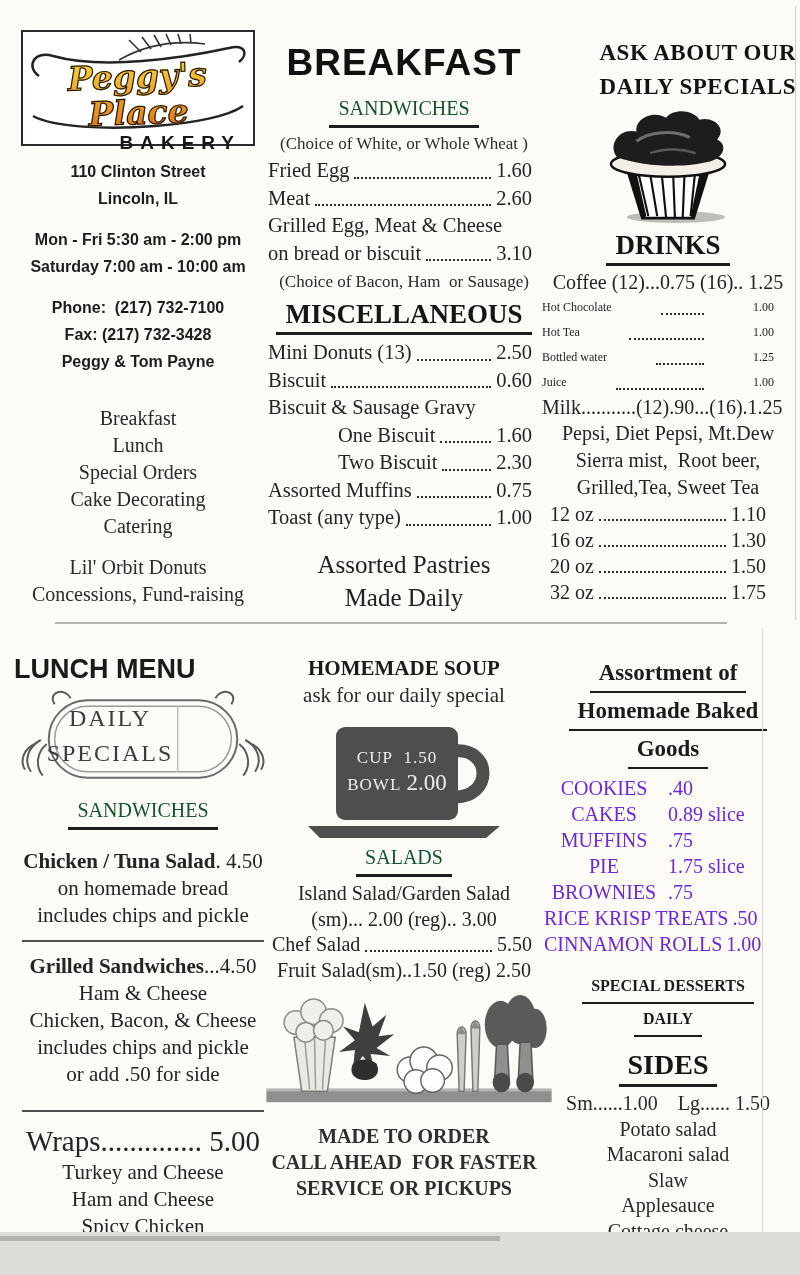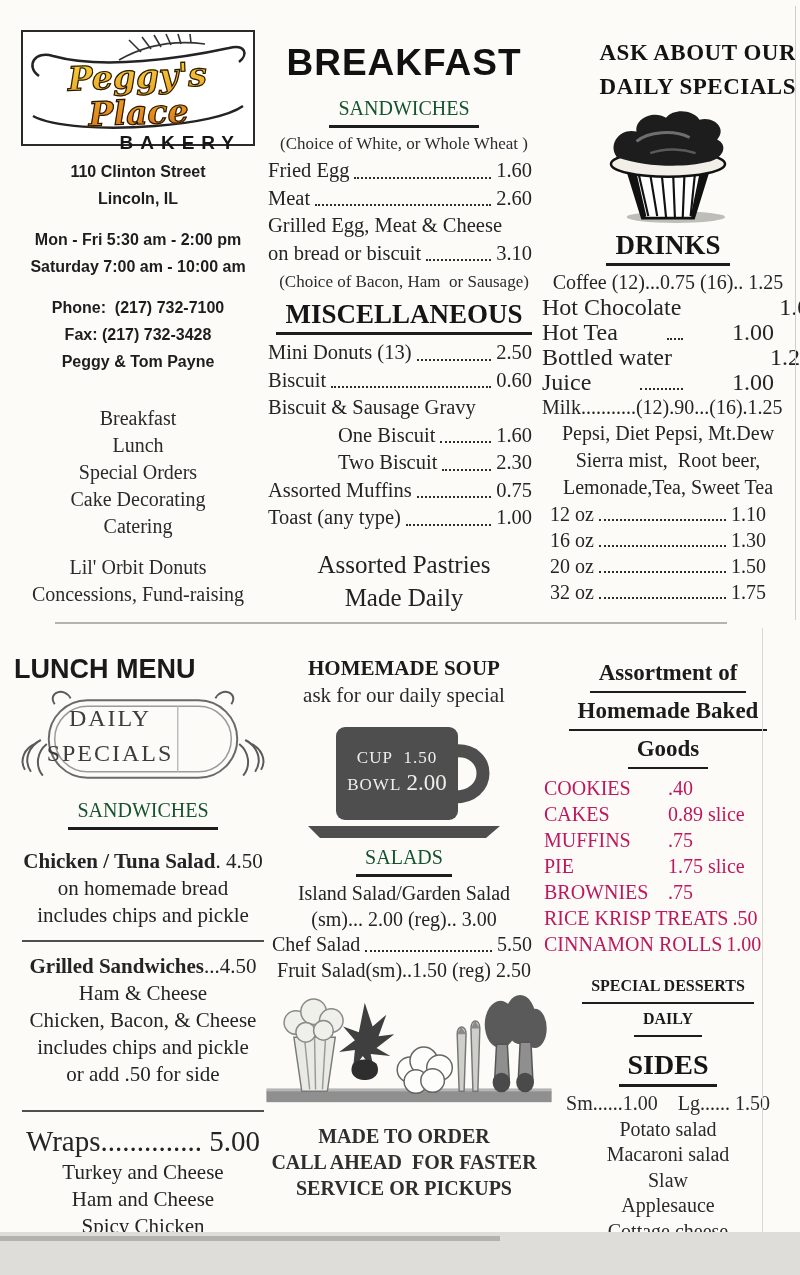--- a/index.html
+++ b/index.html
@@ -51,21 +51,21 @@
   .lr .dots{flex:1;margin:0 5px 6px 5px;border-bottom:2px dotted #2d2d2d;}
   .lr .lbl,.lr .prc{white-space:pre;}
   .mid-lr{padding-left:4px;padding-right:12px;}
   .mid-lr.ind .lbl{padding-left:70px;}
   .plain20{font-size:20.5px;line-height:27.5px;padding-left:4px;color:#242424;}
   .past{font-size:25px;line-height:33px;text-align:center;color:#222;}
 
   .sp-head{font-size:23px;line-height:34px;font-weight:bold;letter-spacing:.5px;
            text-align:right;color:#131313;}
   .dr-line{font-size:20px;line-height:25px;text-align:center;color:#242424;}
-  .dr-lr{font-size:24px;line-height:25px;padding-left:2px;padding-right:22px;gap:44px;}
+  .dr-lr{font-size:12px;line-height:25px;padding-left:2px;padding-right:22px;gap:44px;}
   .dr-lr .dots{margin-bottom:5px;}
   .soda{font-size:20px;line-height:27px;text-align:center;color:#242424;}
   .sz-lr{font-size:20px;line-height:26px;padding-left:10px;padding-right:30px;}
 
   
   .h-lunch{font-size:27px;line-height:34px;font-weight:bold;color:#1a1a1a;text-align:left;}
   .platter{position:relative;width:248px;height:104px;margin:2px auto 0;}
   .platter-text{position:absolute;left:16px;top:13px;width:150px;text-align:center;
                 font-size:24px;line-height:35px;letter-spacing:2px;color:#3d3d3d;}
   .lu20{font-size:21px;line-height:27px;color:#242424;}
@@ -78,21 +78,21 @@
   .mug-wrap{position:relative;width:220px;height:120px;margin:12px auto 0;}
   .mug-text{position:absolute;left:46px;top:24px;width:114px;text-align:center;
             color:#f1efec;font-size:17px;line-height:25px;letter-spacing:1px;}
   .mug-text .big{font-size:23px;letter-spacing:0;}
   .sa-line{font-size:20px;line-height:25.5px;color:#242424;}
   .sa-lr{font-size:20px;line-height:25.5px;padding-left:6px;padding-right:10px;text-align:left;}
   .mto{font-size:20px;line-height:26px;font-weight:bold;color:#2e2e2e;}
 
   
   .bk-head{font-size:23px;line-height:35px;font-weight:bold;color:#1b1b1b;}
-  .bk-row{display:flex;font-size:20px;line-height:26px;text-align:left;padding-left:4px;color:#be185d;}
+  .bk-row{display:flex;font-size:20px;line-height:26px;text-align:center;padding-left:4px;color:#6d28d9;}
   .bk-name{min-width:120px;white-space:pre;}
   .bk-price{padding-left:4px;white-space:pre;}
   .sd-head{font-size:16px;line-height:30px;font-weight:bold;color:#1b1b1b;}
   .sides-h{font-size:28px;line-height:36px;font-weight:bold;color:#151515;}
   .sd-line{font-size:20px;line-height:25.5px;color:#2a2a2a;}
 
   
   .half-divider{position:absolute;left:55px;top:622px;width:672px;height:2px;background:#b5b4b0;}
   .edge-v-top{position:absolute;left:795px;top:6px;width:1px;height:614px;background:#cfcecb;}
   .edge-v-bot{position:absolute;left:762px;top:628px;width:1px;height:604px;background:#d8d7d3;}
@@ -263,21 +263,21 @@
     <div class="lr dr-lr">
       <span class="lbl t">Juice</span>
       <span class="dots"></span>
       <span class="prc t">1.00</span>
     </div>
 
     <div class="dr-line t" style="text-align:left;padding-left:2px;">Milk...........(12).90...(16).1.25</div>
 
     <div class="soda t">Pepsi, Diet Pepsi, Mt.Dew</div>
     <div class="soda t">Sierra mist,  Root beer,</div>
-    <div class="soda t">Lemonade,Tea, Sweet Tea</div>
+    <div class="soda t">Grilled,Tea, Sweet Tea</div>
 
     <div class="lr sz-lr">
       <span class="lbl t">12 oz</span>
       <span class="dots"></span>
       <span class="prc t">1.10</span>
     </div>
     <div class="lr sz-lr">
       <span class="lbl t">16 oz</span>
       <span class="dots"></span>
       <span class="prc t">1.30</span>

